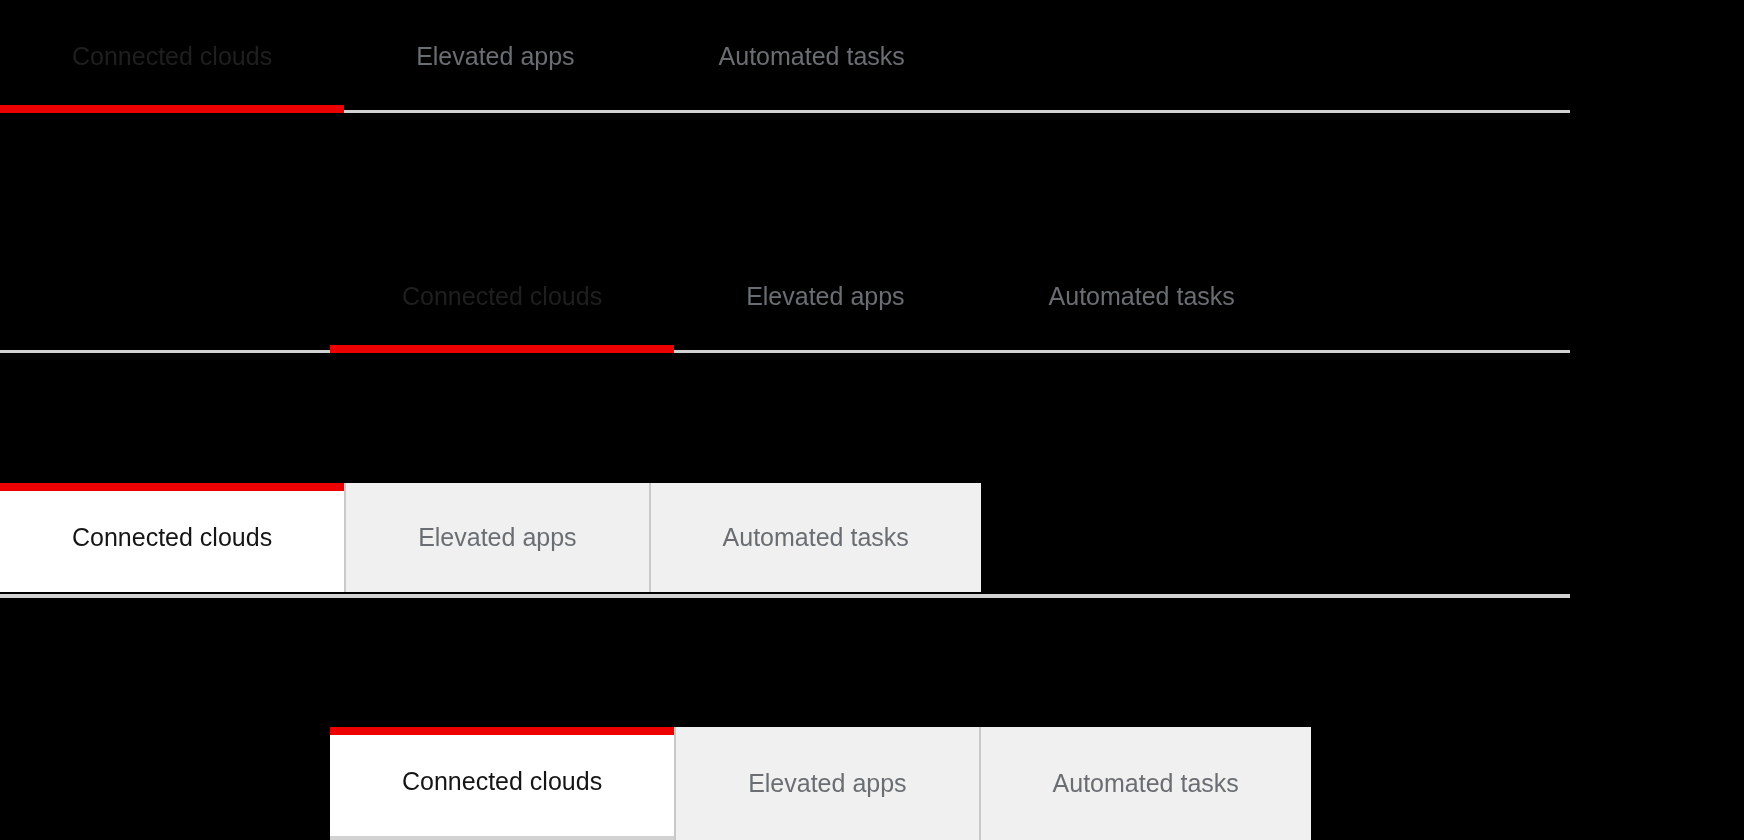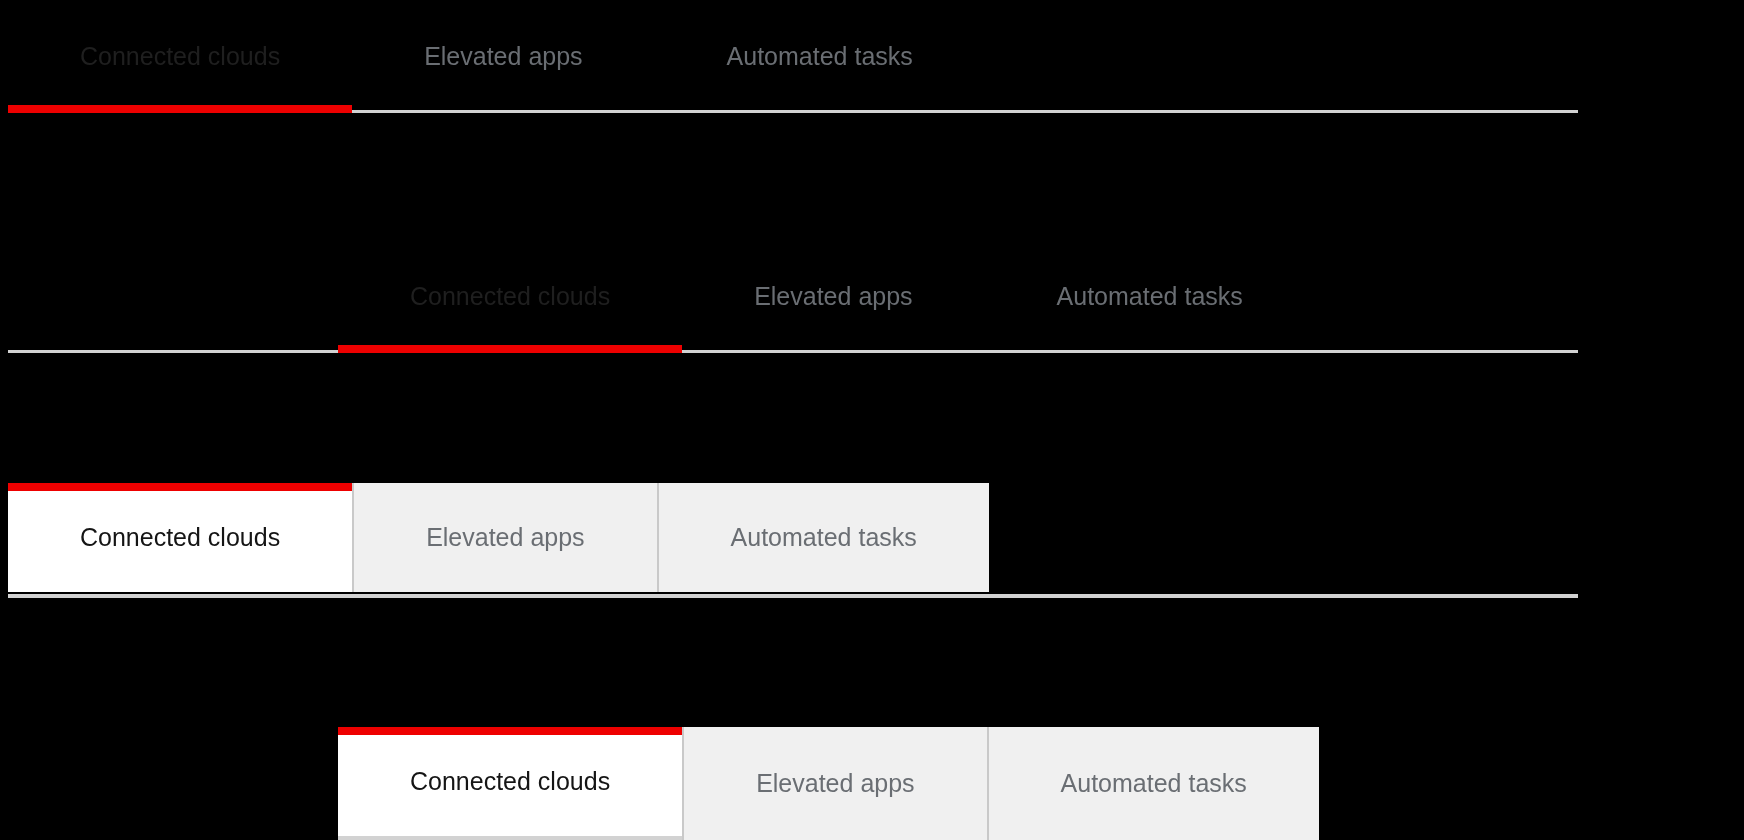--- a/index.html
+++ b/index.html
@@ -13,21 +13,21 @@
     --box-active-bg:#ffffff;
     --box-separator:#c9c9c9;
   }
   *{margin:0;padding:0;box-sizing:border-box;}
   html,body{width:1744px;height:840px;overflow:hidden;}
   body{
     background:var(--background);
     font-family:"Liberation Sans","DejaVu Sans",sans-serif;
     position:relative;
   }
-  .tab-group{position:absolute;left:8px;width:1570px;}
+  .tab-group{position:absolute;left:0;width:1570px;}
 
   
   .tab-group.underline{height:113px;}
   .underline .rule{
     position:absolute;left:0;right:0;bottom:0;height:3px;
     background:var(--rule-gray);
   }
   .underline .tabs{
     position:absolute;top:0;bottom:0;display:flex;align-items:stretch;
   }

